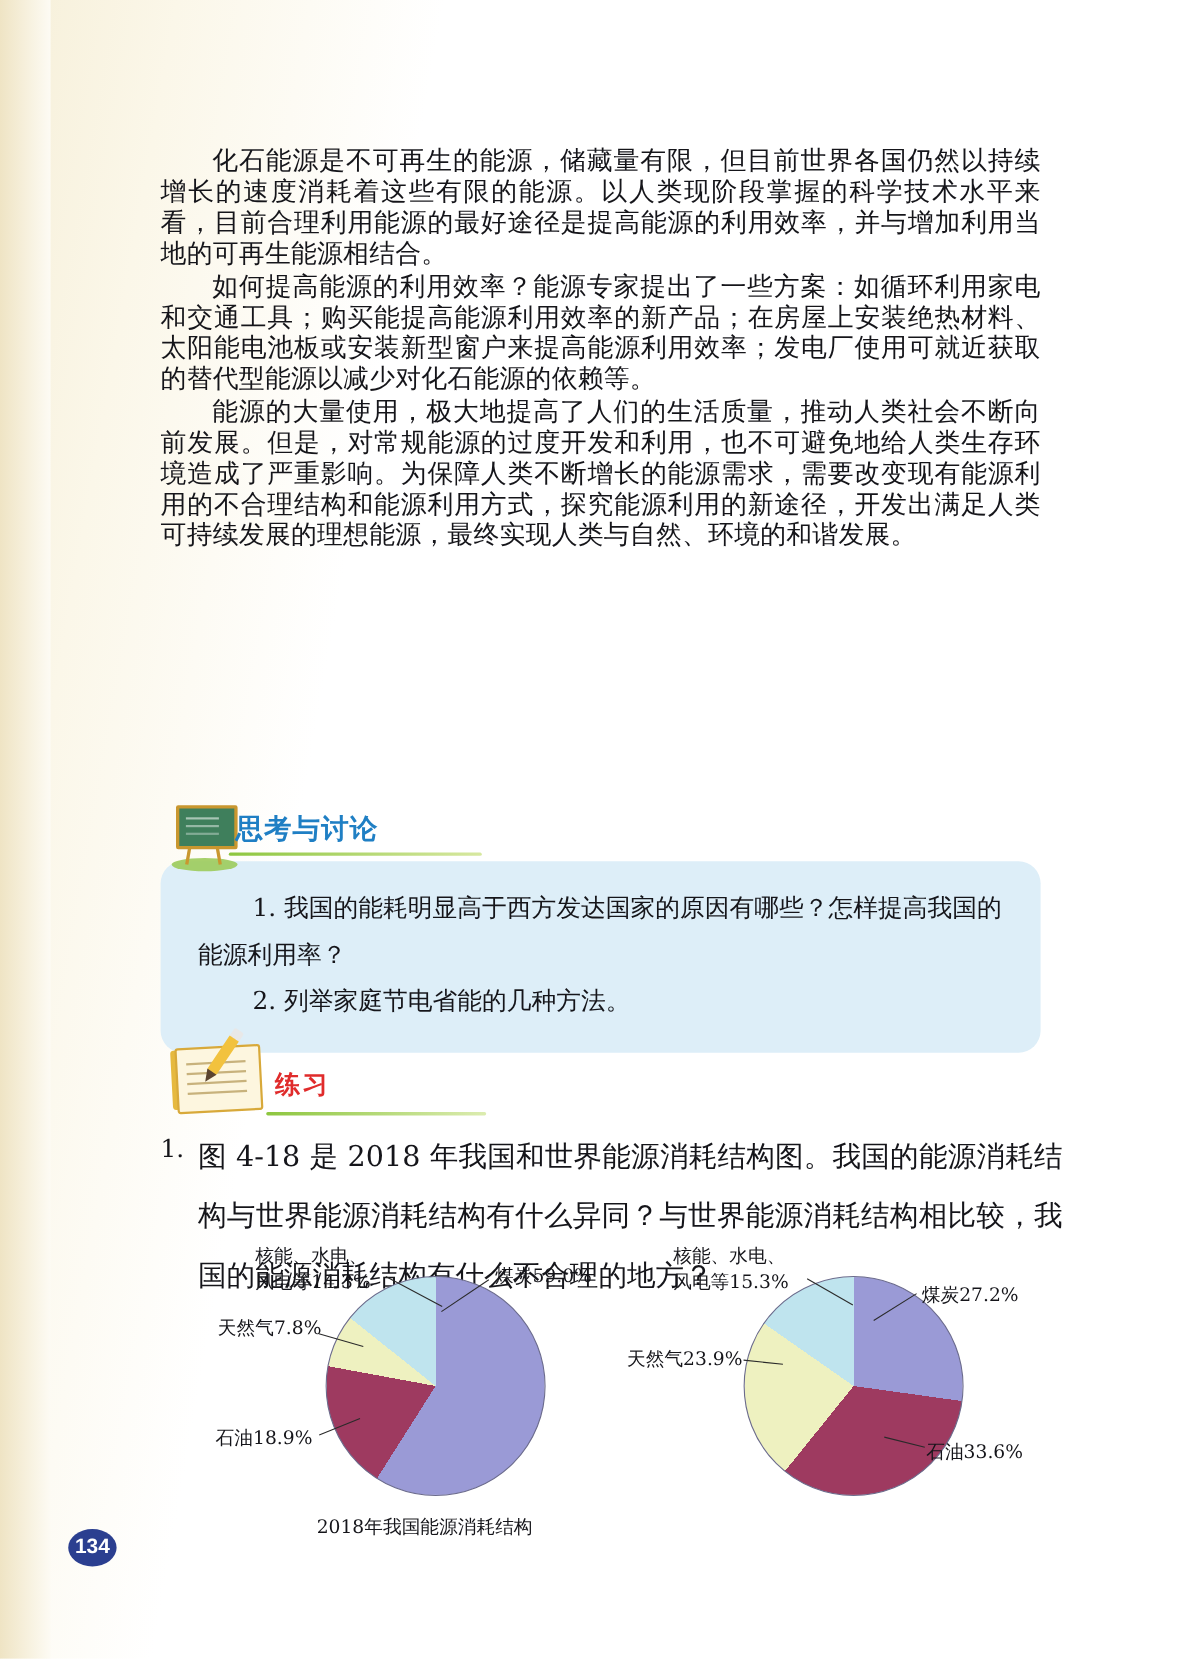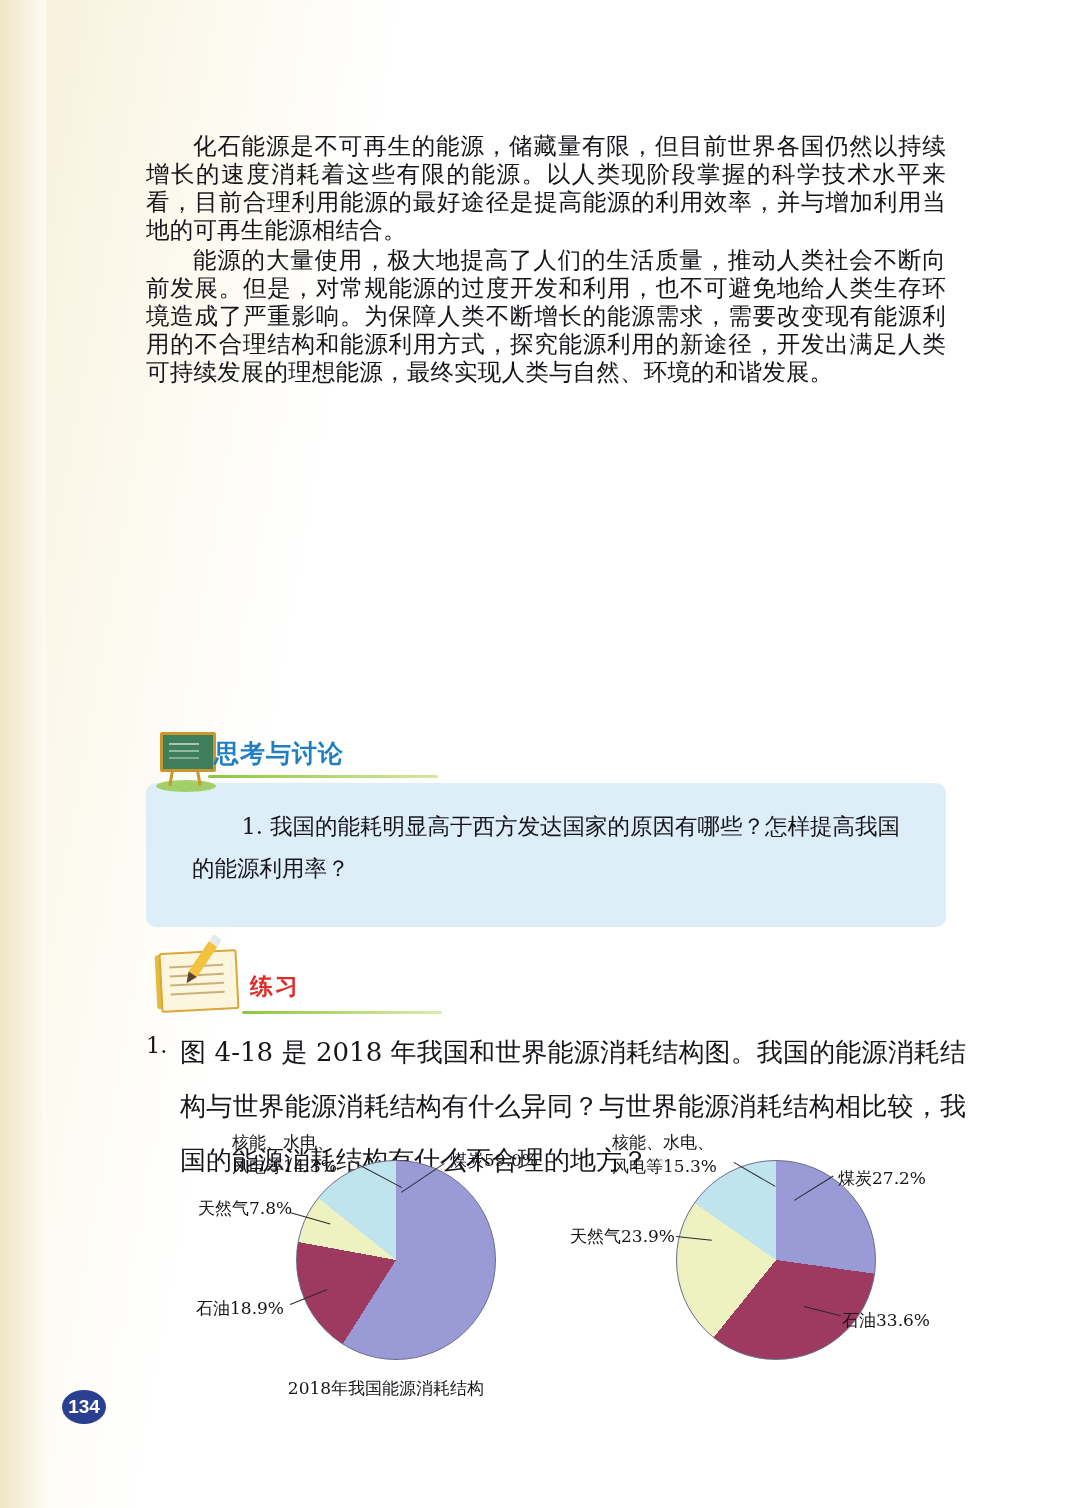--- a/index.html
+++ b/index.html
@@ -202,22 +202,22 @@
     position: absolute;
     left: 0; top: 50px;
     width: 60px; height: 12px;
     background: #9ccb5b;
     border-radius: 50%;
     opacity: .9;
   }
   .think-box {
     margin-top: 4px;
     background: #ddeef8;
-    border-radius: 10px;
-    padding: 22px 34px 26px 46px;
+    border-radius: 20px;
+    padding: 22px 34px 26px 34px;
     min-height: 96px;
   }
   .think-item {
     font-size: 22.5px;
     line-height: 42px;
     color: #15151a;
     font-family: "DejaVu Serif", "Liberation Serif", serif;
     text-indent: 2.2em;
   }
   .think-item.second { text-indent: 2.2em; }
@@ -406,35 +406,37 @@
 </style>
 </head>
 <body>
 
 <div class="page">
   <div class="page-left-band"></div>
 
 
   <div class="content">
     <p class="para">化石能源是不可再生的能源，储藏量有限，但目前世界各国仍然以持续增长的速度消耗着这些有限的能源。以人类现阶段掌握的科学技术水平来看，目前合理利用能源的最好途径是提高能源的利用效率，并与增加利用当地的可再生能源相结合。</p>
+    <p class="para">如何提高能源的利用效率？能源专家提出了一些方案：如循环利用家电和交通工具；购买能提高能源利用效率的新产品；在房屋上安装绝热材料、太阳能电池板或安装新型窗户来提高能源利用效率；发电厂使用可就近获取的替代型能源以减少对化石能源的依赖等。</p>
     <p class="para">能源的大量使用，极大地提高了人们的生活质量，推动人类社会不断向前发展。但是，对常规能源的过度开发和利用，也不可避免地给人类生存环境造成了严重影响。为保障人类不断增长的能源需求，需要改变现有能源利用的不合理结构和能源利用方式，探究能源利用的新途径，开发出满足人类可持续发展的理想能源，最终实现人类与自然、环境的和谐发展。</p>
   </div>
 
   <div class="think-section">
     <div class="think-heading">
       <div class="blackboard-icon">
         <div class="bb-grass"></div>
         <div class="bb-legs"></div>
         <div class="bb-board"></div>
       </div>
       <div class="think-title">思考与讨论</div>
       <div class="think-underline"></div>
     </div>
     <div class="think-box">
       <div class="think-item">1. 我国的能耗明显高于西方发达国家的原因有哪些？怎样提高我国的能源利用率？</div>
+      <div class="think-item second">2. 列举家庭节电省能的几种方法。</div>
     </div>
   </div>
 
   <div class="practice-section">
     <div class="practice-heading">
       <div class="notebook-icon">
         <div class="nb-edge"></div>
         <div class="nb-page"></div>
         <div class="nb-pencil"></div>
       </div>

